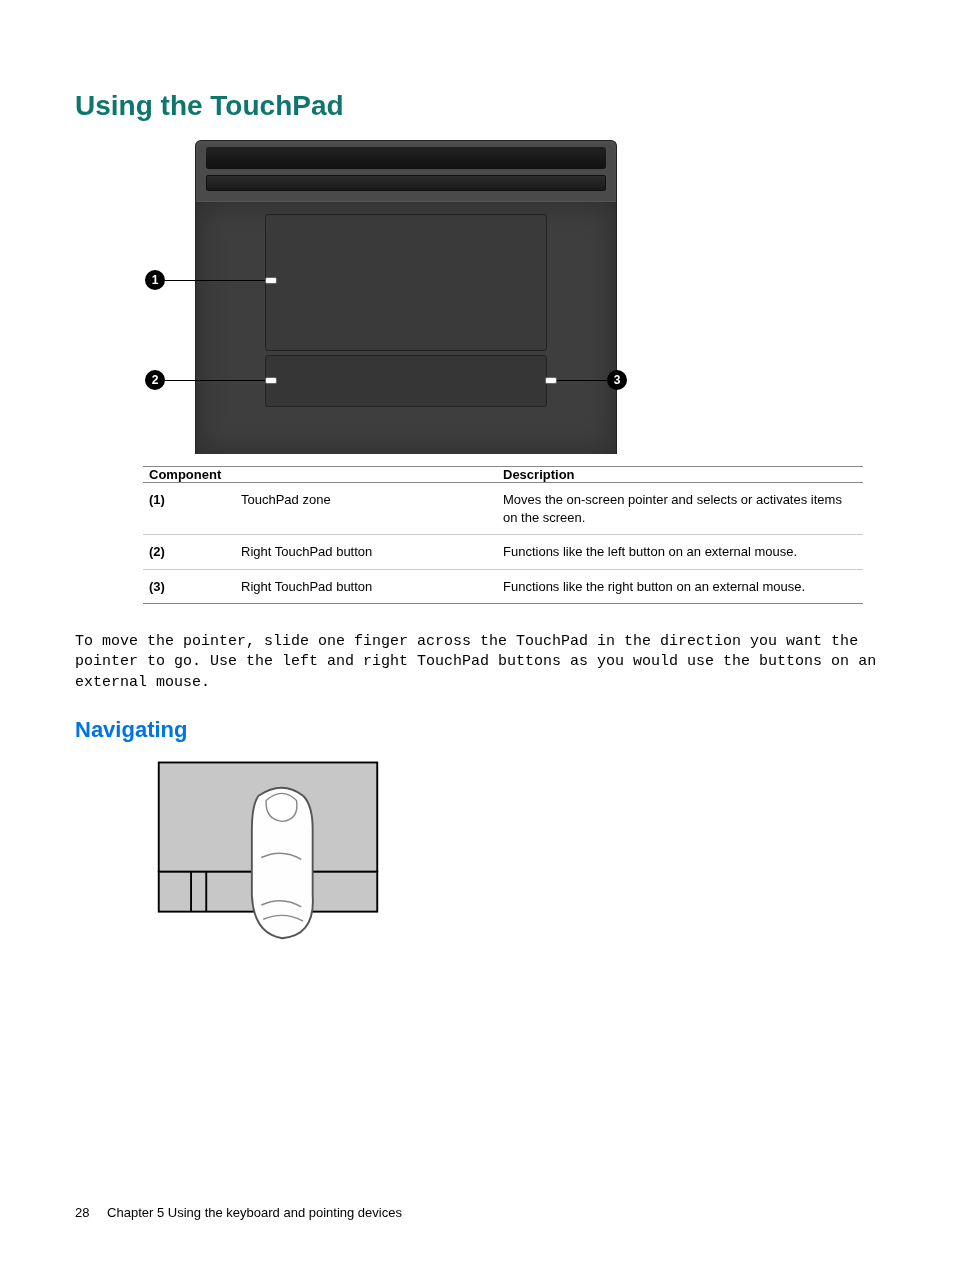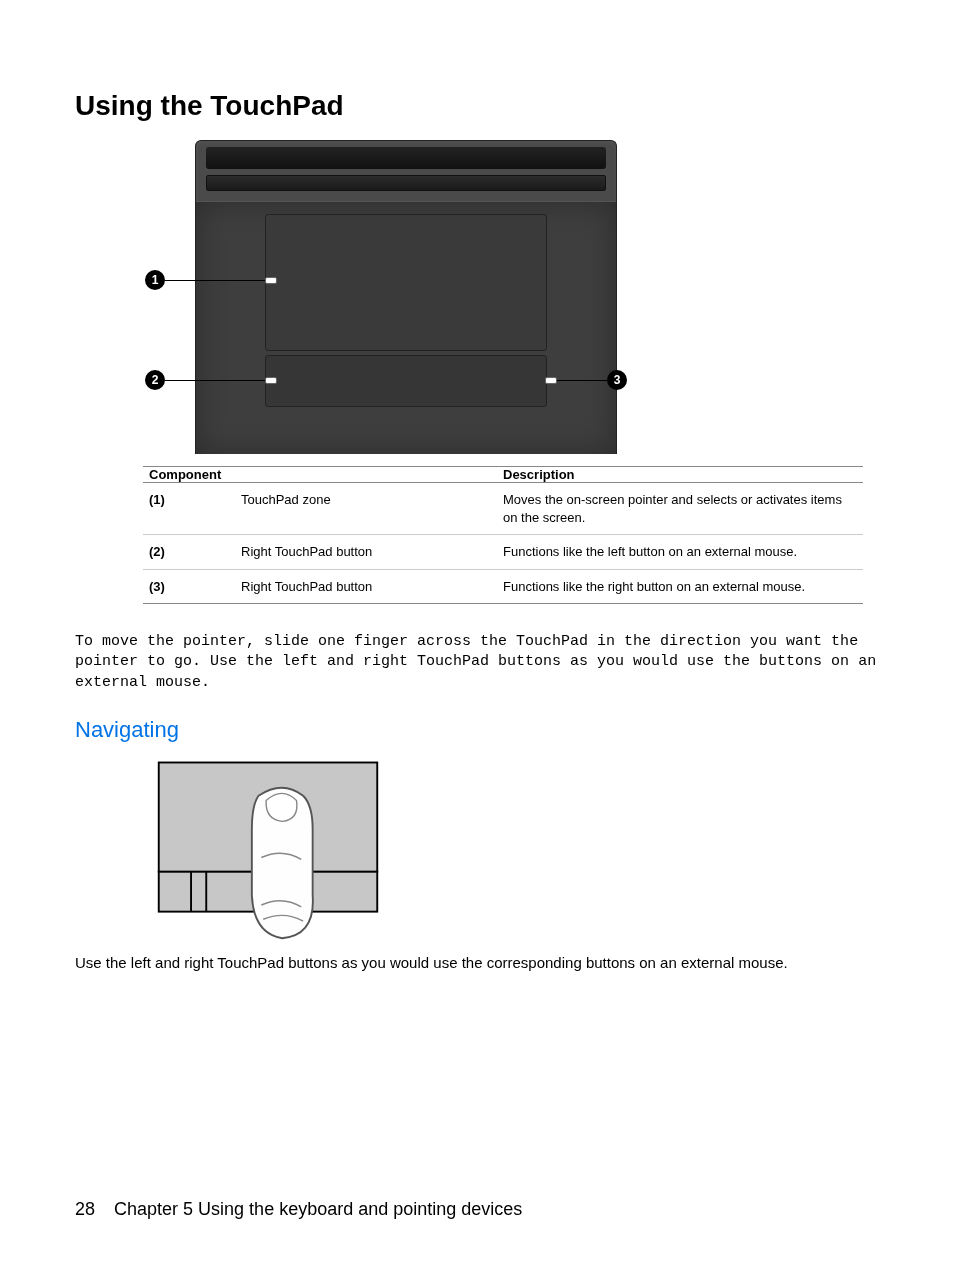--- a/index.html
+++ b/index.html
@@ -13,29 +13,29 @@
     position: relative;
     box-sizing: border-box;
   }
   .page {
     padding: 90px 75px 50px 75px;
     position: relative;
     height: 100%;
     box-sizing: border-box;
   }
   h1.heading {
-    color: #000000;
+    color: #0f766e;
     font-size: 28px;
     font-weight: bold;
     margin: 0 0 18px 0;
   }
   h2.subheading {
     color: #0073e6;
     font-size: 22px;
-    font-weight: normal;
+    font-weight: bold;
     margin: 24px 0 10px 0;
   }
   .body-indent {
     margin-left: 68px;
   }
   p.body {
     font-size: 15px;
     line-height: 1.35;
     margin: 10px 0;
   }
@@ -151,21 +151,21 @@
   .fig2 {
     margin-left: 68px;
     width: 250px;
   }
   .fig2 svg { display:block; }
   
   .footer {
     position: absolute;
     left: 75px;
     bottom: 50px;
-    font-size: 18px;
+    font-size: 13px;
   }
   .footer .pnum { margin-right: 14px; }
 </style>
 </head>
 <body>
 
 <div class="page">
 
   <h1 class="heading">Using the TouchPad</h1>
 
@@ -238,20 +238,19 @@
       <path d="M115 45 Q108 55 108 80 L108 150 Q110 190 140 195 Q175 192 172 150 L172 80 Q172 55 162 45 Q140 28 115 45 Z" fill="#fefefe" stroke="#555" stroke-width="2"></path>
 
       <path d="M123 50 Q140 35 155 50 Q158 70 140 72 Q122 70 123 50 Z" fill="#fff" stroke="#888" stroke-width="1.5"></path>
 
       <path d="M118 110 Q140 100 160 112" fill="none" stroke="#888" stroke-width="1.5"></path>
       <path d="M118 160 Q140 150 160 162" fill="none" stroke="#888" stroke-width="1.5"></path>
       <path d="M120 175 Q142 166 162 177" fill="none" stroke="#888" stroke-width="1.5"></path>
     </svg>
   </div>
 
-  <p class="body body-indent">Use the left and right TouchPad buttons as you would use the corresponding buttons on an external mouse.</p>
 
   <div class="footer">
     <span class="pnum">28</span>
     <span>Chapter 5   Using the keyboard and pointing devices</span>
   </div>
 
 </div>
 
 </body></html>

